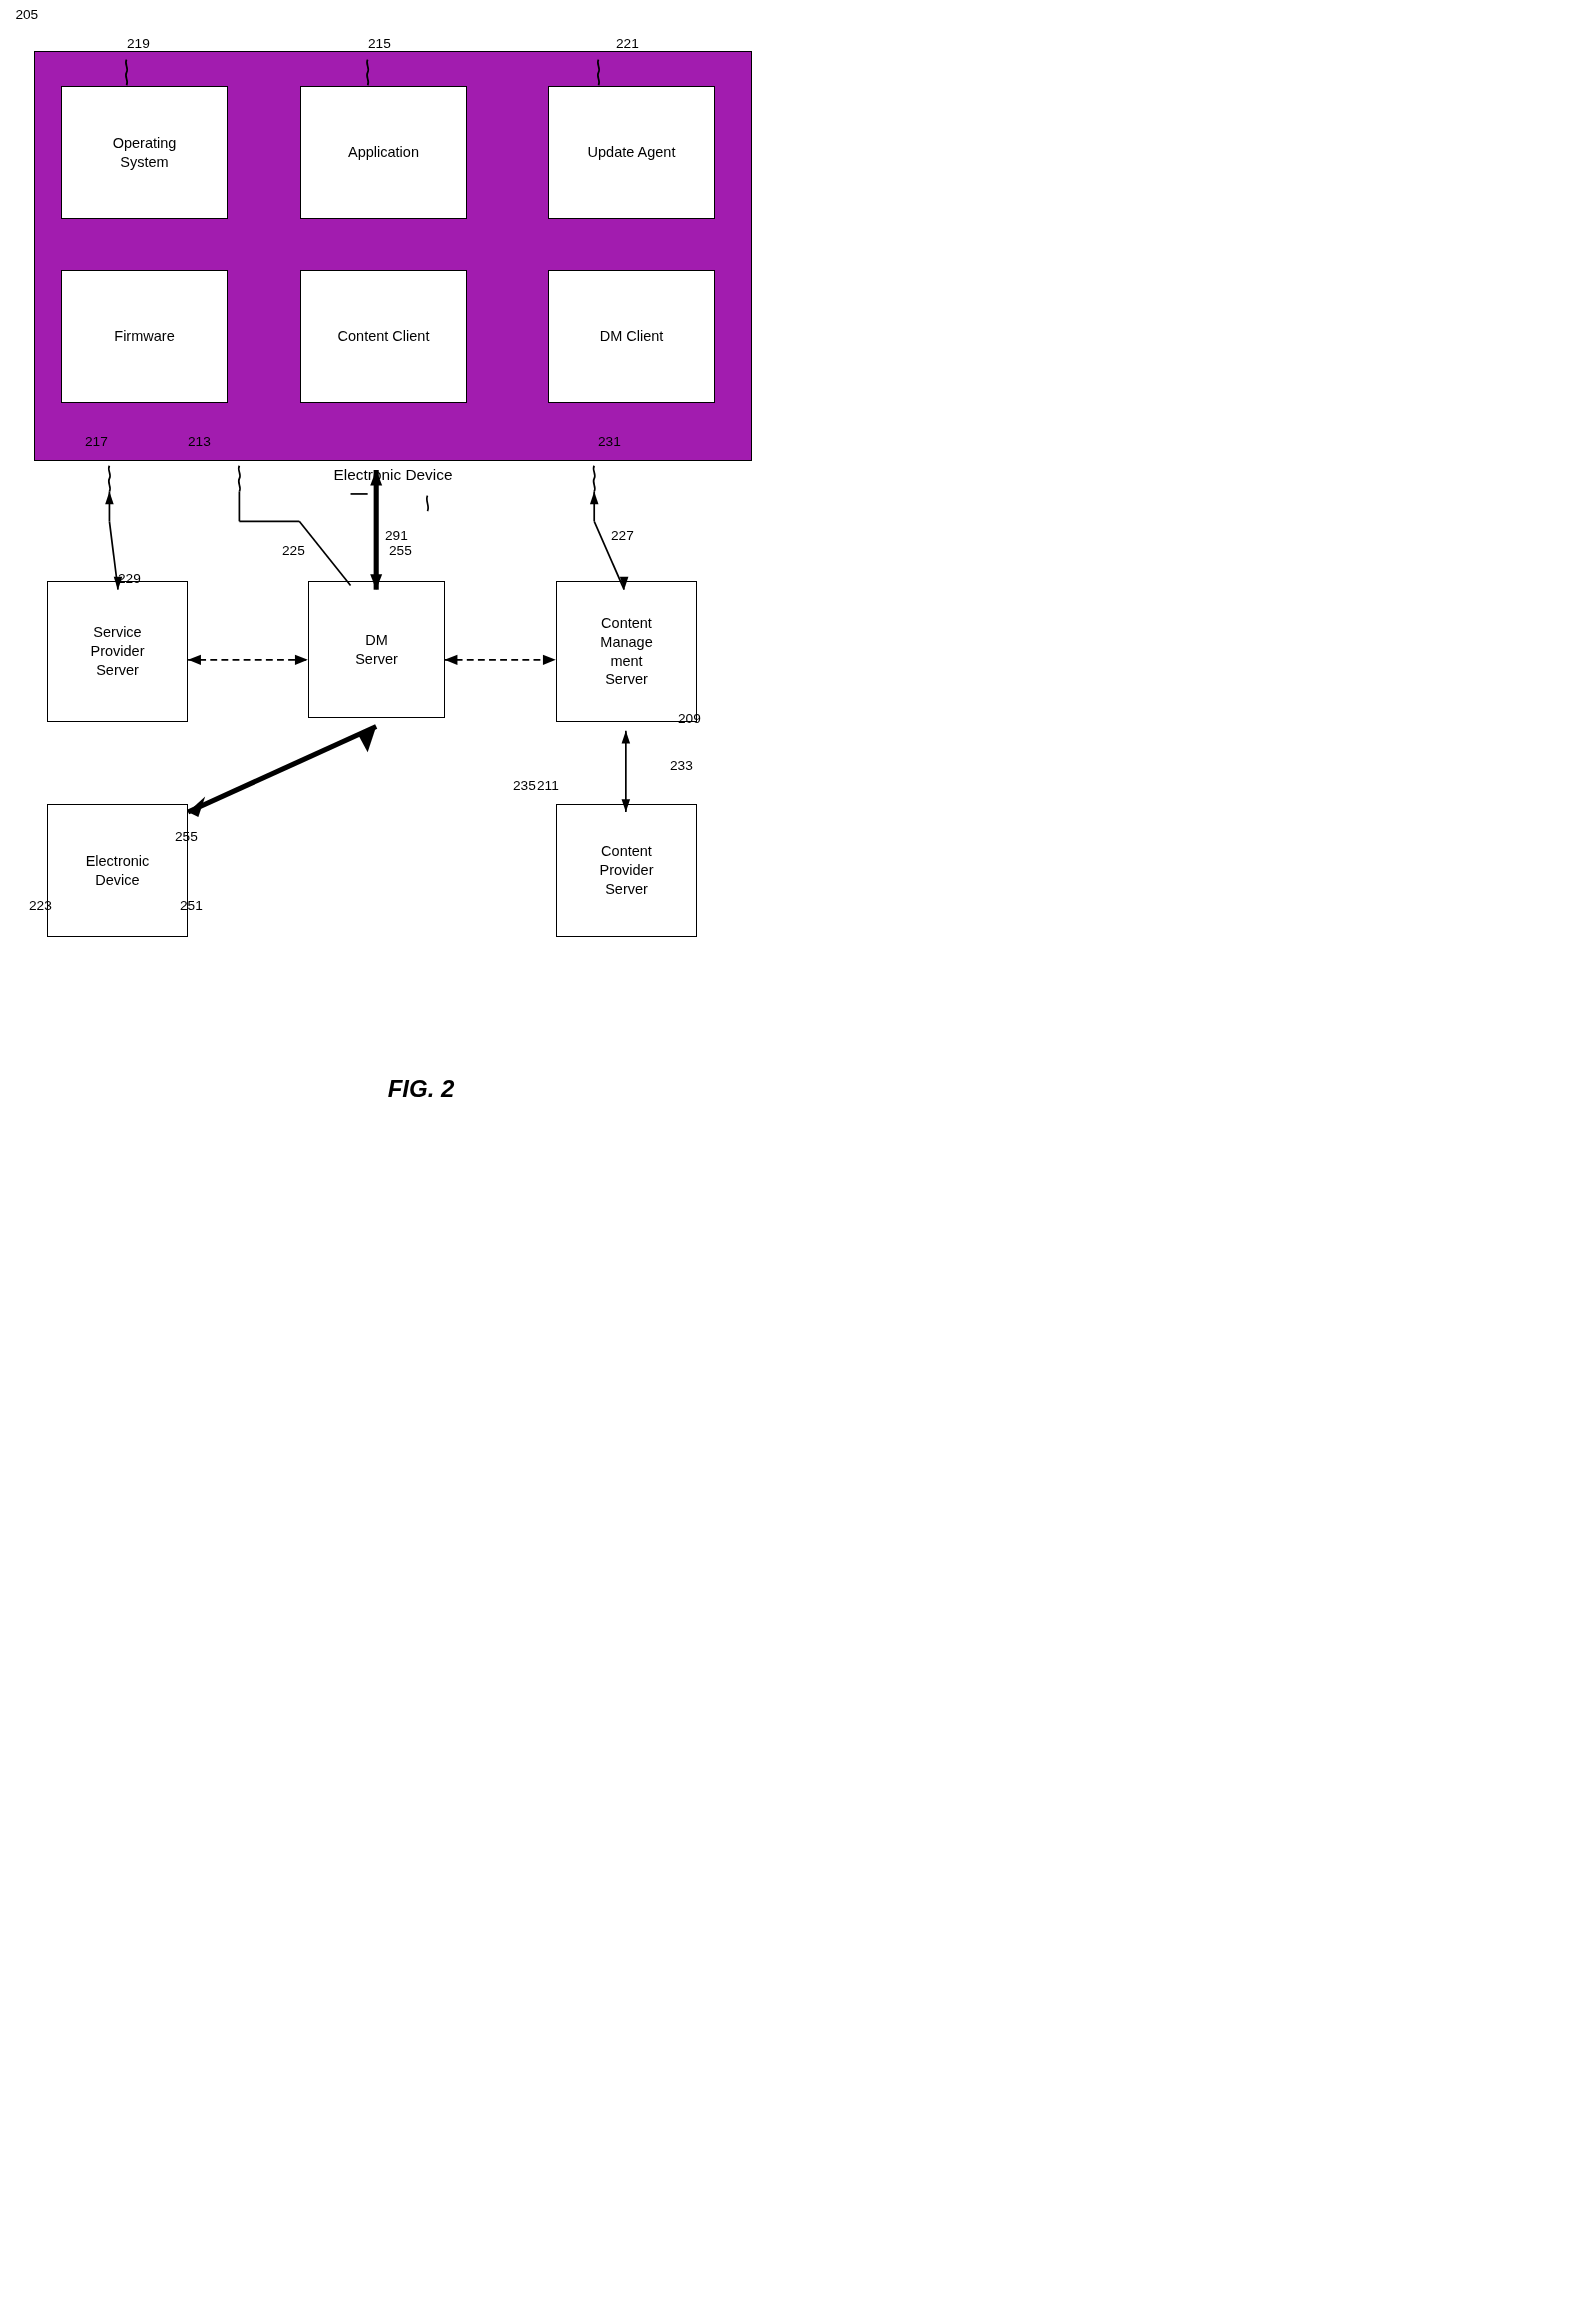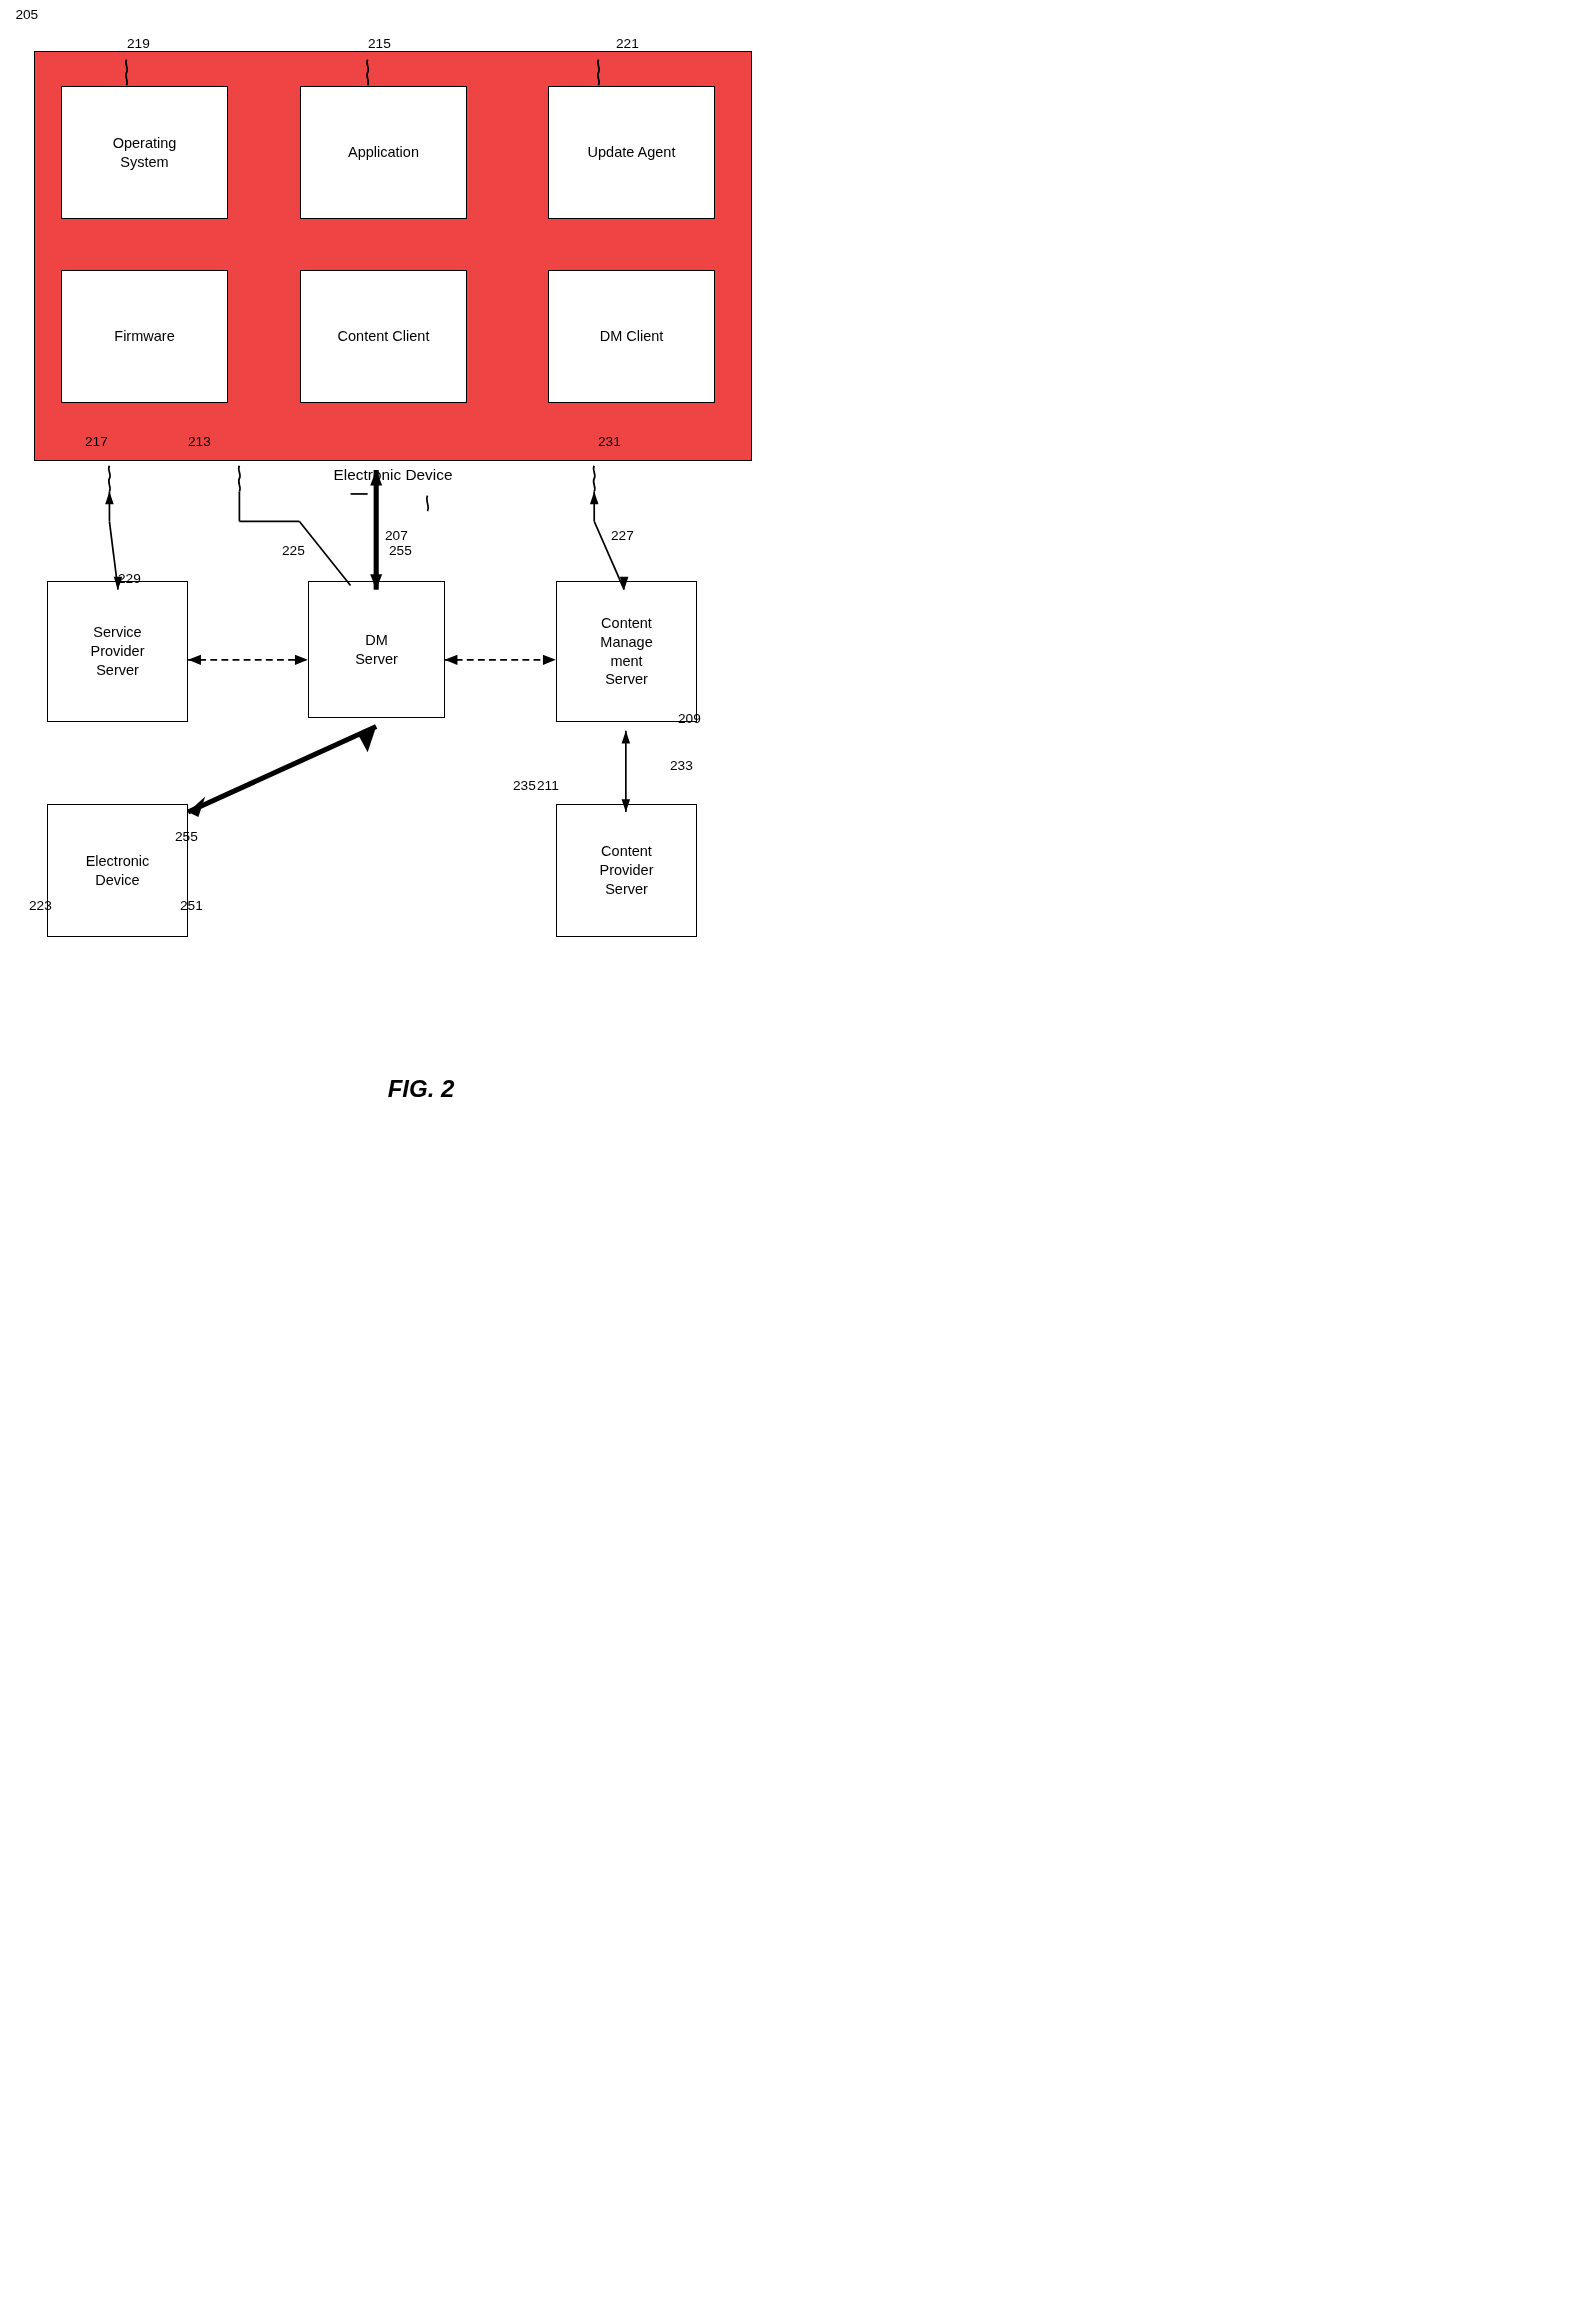--- a/index.html
+++ b/index.html
@@ -20,21 +20,21 @@
     }
 
     
     .device-box-outer {
       position: absolute;
       top: 51px;
       left: 34px;
       width: 718px;
       height: 410px;
       border: 1.7px solid #000;
-      background: #ef4444;
+      background: #a21caf;
     }
 
     .device-label {
       position: absolute;
       bottom: -24px;
       left: 50%;
       transform: translateX(-50%);
       font-size: 15.4px;
       white-space: nowrap;
     }
@@ -147,21 +147,21 @@
   </div>
 
   <div class="component-box" style="top:804px; left:47px; width:141px; height:133px;">
     <span style="white-space:pre-line;">Electronic
 Device</span>
   </div>
 
   <div class="label-num" style="top:528px; left:118px;margin-top:43px;">229</div>
   <div class="label-num" style="top:543px; left:282px;">225</div>
   <div class="label-num" style="top:528px; left:611px;">227</div>
-  <div class="label-num" style="top:528px; left:385px;">207</div>
+  <div class="label-num" style="top:528px; left:385px;">291</div>
   <div class="label-num" style="top:543px; left:389px;">255</div>
   <div class="label-num" style="top:711px; left:678px;">209</div>
   <div class="label-num" style="top:758px; left:670px;">233</div>
   <div class="label-num" style="top:778px; left:513px;">235</div>
   <div class="label-num" style="top:829px; left:175px;">255</div>
   <div class="label-num" style="top:898px; left:180px;">251</div>
   <div class="label-num" style="top:898px; left:29px;">223</div>
   <div class="label-num" style="top:778px; left:537px;">211</div>
 
   <svg class="diagram-svg" viewBox="0 0 924 1280" xmlns="http://www.w3.org/2000/svg">

